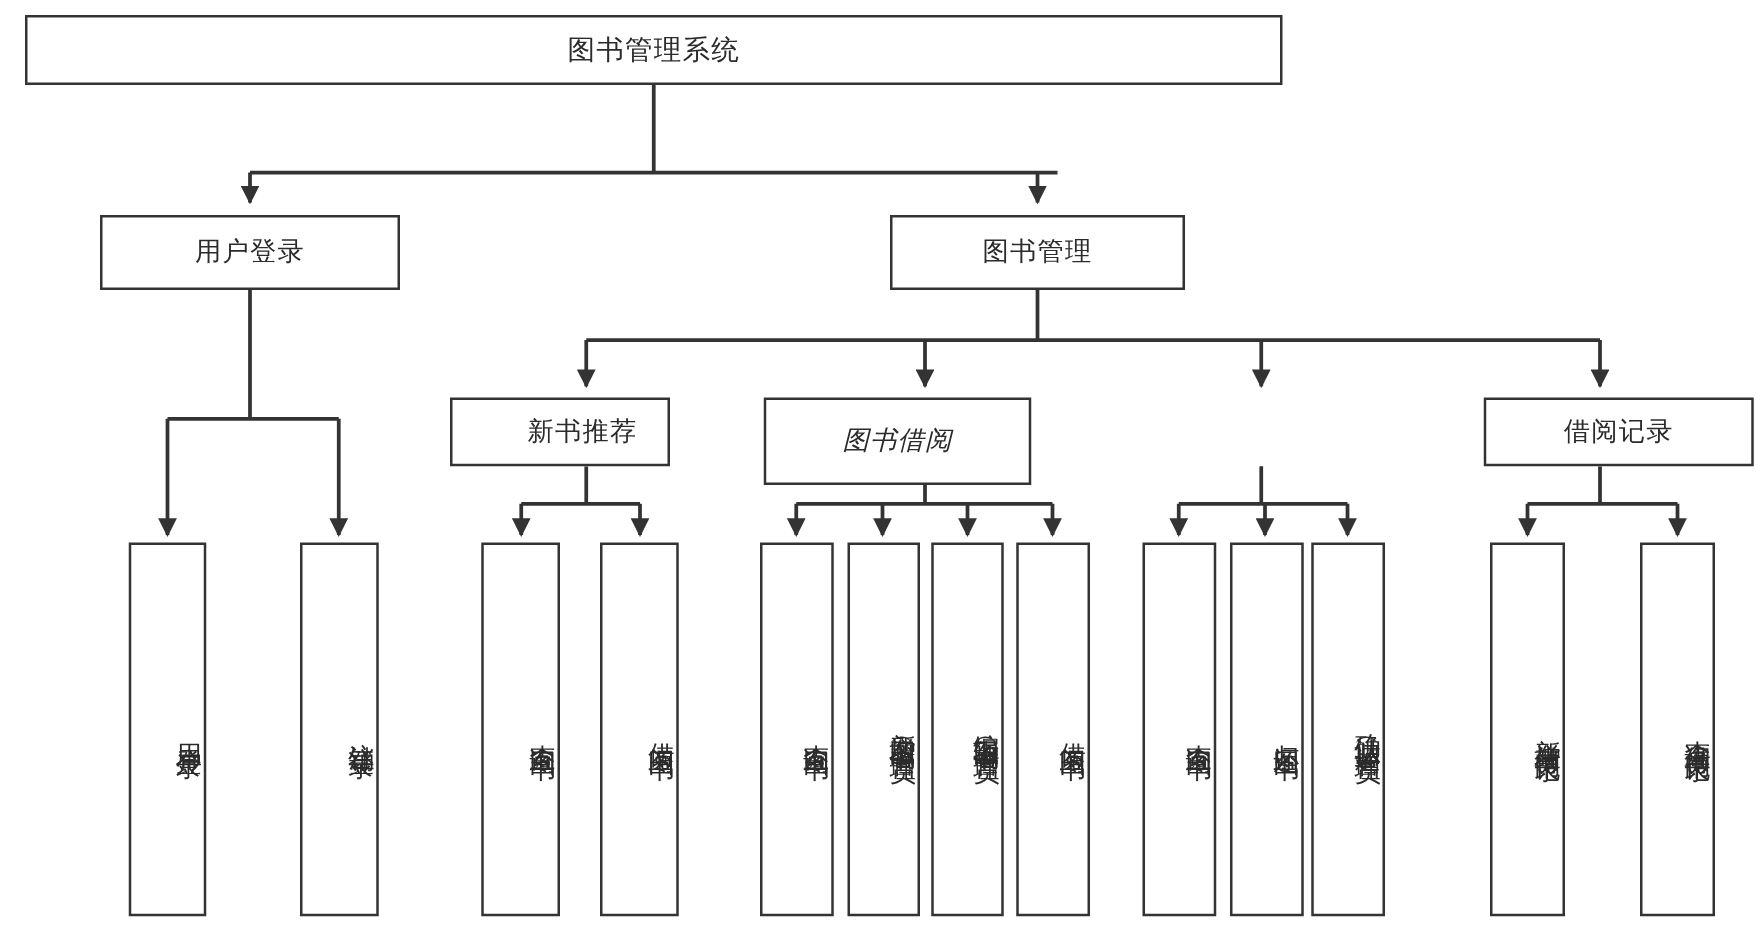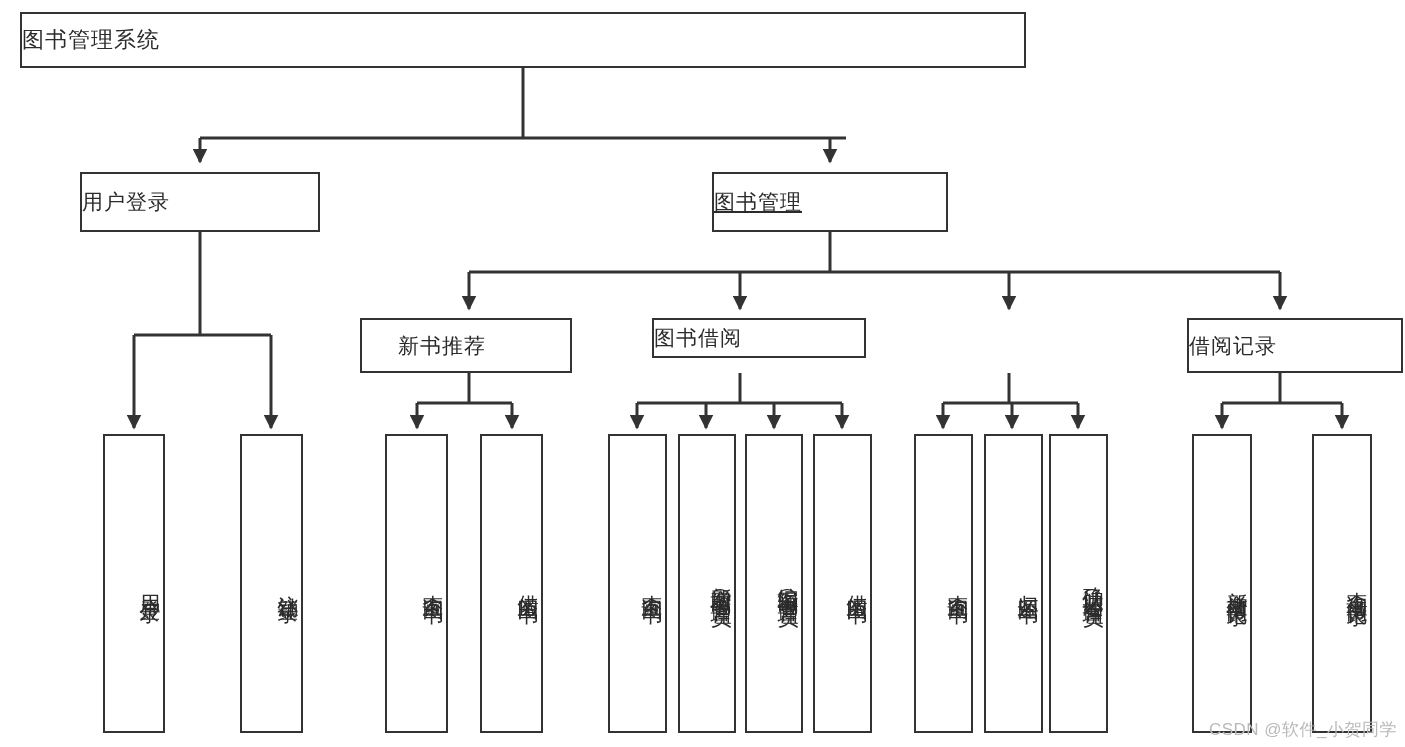--- a/index.html
+++ b/index.html
@@ -25,20 +25,21 @@
     height: 747px;
     pointer-events: none;
   }
   .node {
     position: absolute;
     box-sizing: border-box;
     background: #ffffff;
     border: 2px solid #333333;
     display: flex;
     align-items: center;
+    justify-content: center;
     color: #2b2b2b;
     text-align: center;
   }
   .node-h {
     font-size: 21px;
     line-height: 1.2;
     letter-spacing: 1px;
   }
   .node-root {
     font-size: 22px;
@@ -123,28 +124,28 @@
     </g>
   </svg>
 
   <div class="node node-h node-root" style="left:20px; top:12px; width:1006px; height:56px;">
     <span>图书管理系统</span>
   </div>
 
   <div class="node node-h" style="left:80px; top:172px; width:240px; height:60px;">
     <span>用户登录</span>
   </div>
-  <div class="node node-h" style="left:712px; top:172px; width:236px; height:60px;text-decoration:underline;">
+  <div class="node node-h" style="left:712px; top:172px; width:236px; height:60px;">
     <span>图书管理</span>
   </div>
 
-  <div class="node node-h" style="left:360px; top:318px; width:212px; height:55px;padding-left:36px;">
+  <div class="node node-h" style="left:360px; top:318px; width:176px; height:55px;padding-left:36px;">
     <span>新书推荐</span>
   </div>
-  <div class="node node-h" style="left:652px; top:318px; width:214px; height:40px;">
+  <div class="node node-h" style="left:611px; top:318px; width:214px; height:70px;font-style:italic;">
     <span>图书借阅</span>
   </div>
   <div class="node node-h" style="left:1172px; top:318px; width:216px; height:55px;margin-left:15px;">
     <span>借阅记录</span>
   </div>
 
   <div class="node node-v" style="left:103px; top:434px; width:62px; height:299px;">
     <span class="vlabel">用户登录</span>
   </div>
   <div class="node node-v" style="left:240px; top:434px; width:63px; height:299px;">
@@ -181,15 +182,14 @@
     <span class="vlabel">确认归还（管理员）</span>
   </div>
 
   <div class="node node-v" style="left:1192px; top:434px; width:60px; height:299px;">
     <span class="vlabel">新增借阅记录</span>
   </div>
   <div class="node node-v" style="left:1312px; top:434px; width:60px; height:299px;">
     <span class="vlabel">查询借阅记录</span>
   </div>
 
-  <div class="watermark">CSDN @软件_小贺同学</div>
 
 </div>
 
 </body></html>

